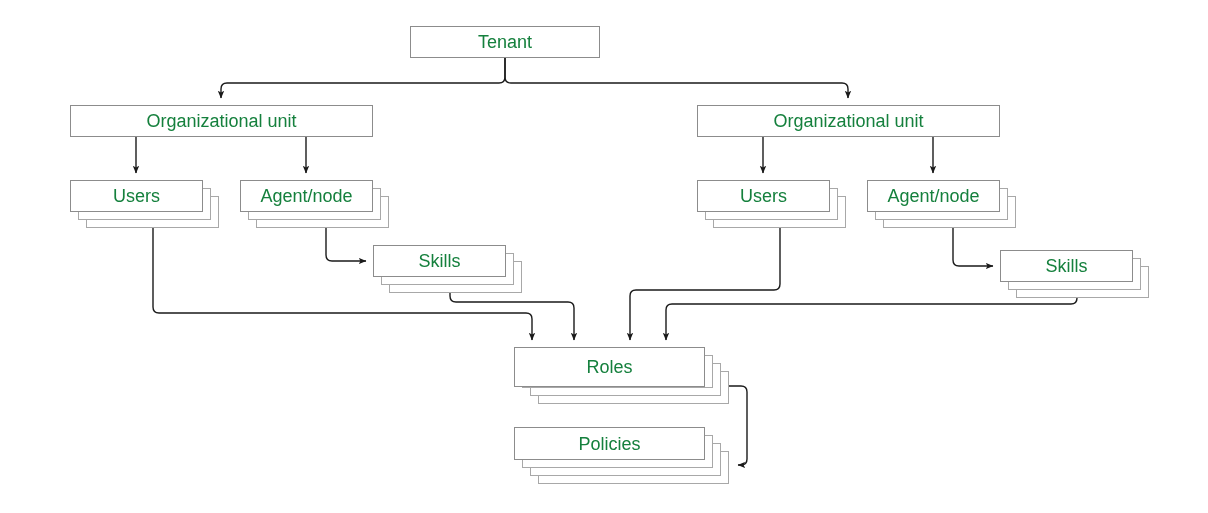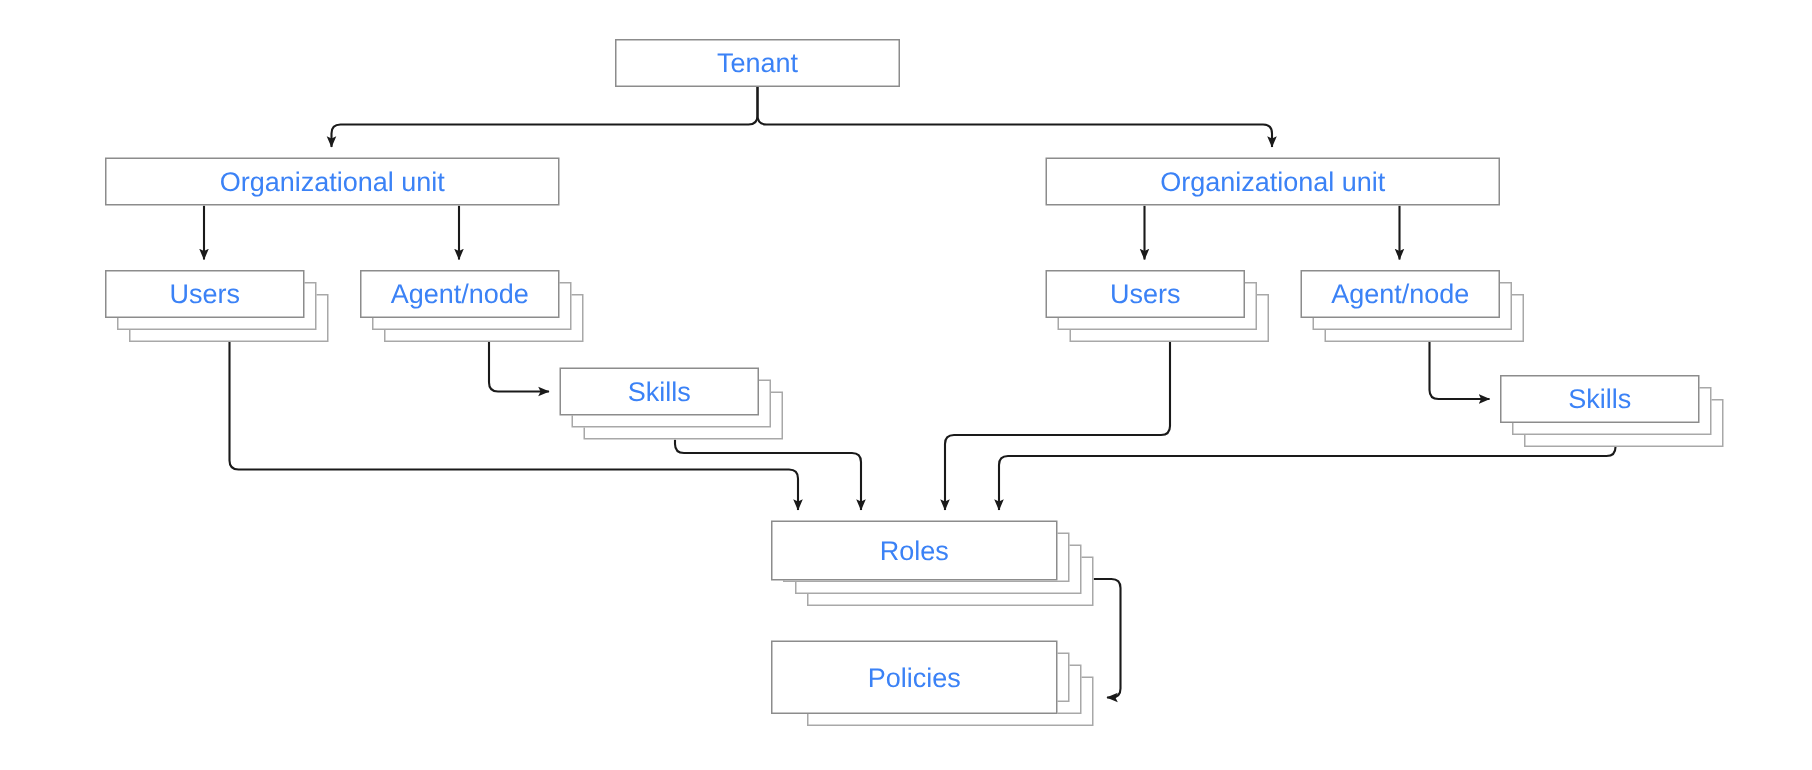--- a/index.html
+++ b/index.html
@@ -10,21 +10,21 @@
     font-family:"Liberation Sans", sans-serif;
     overflow:hidden;
   }
   #edges{position:absolute;left:0;top:0;width:1208px;height:513px;}
   .node{
     position:absolute;
     box-sizing:border-box;
     background:#ffffff;
     border:1px solid #8c8c8c;
     display:flex;align-items:center;justify-content:center;
-    color:#3b82f6;
+    color:#15803d;
     font-size:18px;
     line-height:1;
     white-space:nowrap;
     z-index:5;
   }
   .stack-layer{
     position:absolute;
     box-sizing:border-box;
     background:#ffffff;
     border:1px solid #a8a8a8;
@@ -119,17 +119,17 @@
       </div>
       <div class="stack-layer l2" style="left: 538px; top: 371px; width: 191px; height: 33px; z-index: 1;"></div>
       <div class="stack-layer l2" style="left: 530px; top: 363px; width: 191px; height: 33px; z-index: 2;"></div>
       <div class="stack-layer" style="left: 522px; top: 355px; width: 191px; height: 33px; z-index: 3;"></div>
       <div class="node" style="left: 514px; top: 347px; width: 191px; height: 40px;">
         <span class="node-label">Roles</span>
       </div>
       <div class="stack-layer l2" style="left: 538px; top: 451px; width: 191px; height: 33px; z-index: 1;"></div>
       <div class="stack-layer l2" style="left: 530px; top: 443px; width: 191px; height: 33px; z-index: 2;"></div>
       <div class="stack-layer" style="left: 522px; top: 435px; width: 191px; height: 33px; z-index: 3;"></div>
-      <div class="node" style="left: 514px; top: 427px; width: 191px; height: 49px;">
+      <div class="node" style="left: 514px; top: 427px; width: 191px; height: 33px;">
         <span class="node-label">Policies</span>
       </div>
     </div>
 </div>
 
 </body></html>

